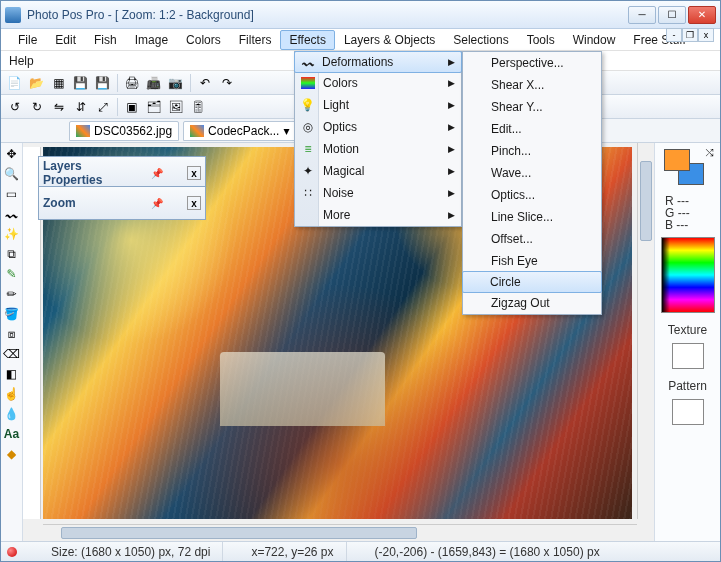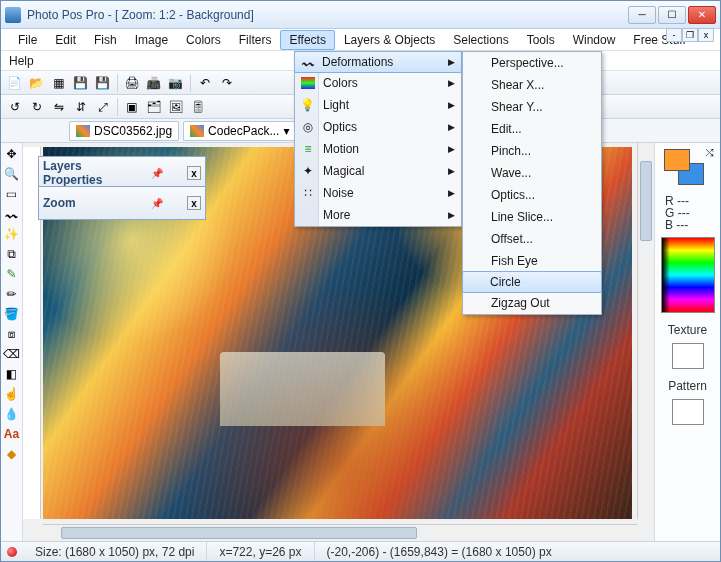--- a/index.html
+++ b/index.html
@@ -58,21 +58,21 @@
 .swatches { position: relative; width: 48px; height: 40px; }
 .swatch-b { position: absolute; left: 14px; top: 14px; width: 26px; height: 22px; background: #3a8fe6; border: 1px solid #555; }
 .swatch-f { position: absolute; left: 0; top: 0; width: 26px; height: 22px; background: #ff9a2e; border: 1px solid #555; }
 .swap-ic { position: absolute; right: -2px; top: -2px; font-size: 10px; }
 .rgbreadout { font-size: 10px; line-height: 12px; align-self: flex-start; padding-left: 6px; color: #333; }
 .rgbreadout span { display: block; }
 .colorpicker { width: 54px; height: 76px; background: linear-gradient(to right, #000 0%, transparent 15%), linear-gradient(to bottom, #f00, #ff0, #0f0, #0ff, #00f, #f0f, #f00); border: 1px solid #888; }
 .rlabel { font-size: 12px; color: #333; margin-top: 4px; }
 .rswatch { width: 32px; height: 26px; background: #fff; border: 1px solid #888; }
 
-.statusbar { height: 20px; background: linear-gradient(#f6f9fc, #e4ebf3); border-top: 1px solid #c9d4e1; display: flex; align-items: center; font-size: 11px; color: #333; }
+.statusbar { height: 20px; background: linear-gradient(#f6f9fc, #e4ebf3); border-top: 1px solid #c9d4e1; display: flex; align-items: center; font-size: 11px; color: #333; gap: 16px; }
 .statusbar .led { width: 10px; height: 10px; background: radial-gradient(circle at 35% 35%, #f88, #c00); border-radius: 50%; margin: 0 6px; }
 .statusbar .cell { padding: 0 12px; border-right: 1px solid #cfd8e3; height: 100%; display: flex; align-items: center; }
 
 
 .dropdown { position: absolute; background: #f7f8fa; border: 1px solid #9fb3c9; box-shadow: 2px 2px 4px rgba(0,0,0,.25); z-index: 100; }
 .dropdown .row { height: 22px; display: flex; align-items: center; padding: 0 18px 0 28px; position: relative; white-space: nowrap; color: #1a1a1a; }
 .dropdown .row.hl { background: linear-gradient(#e9f2fd, #cde3fb); border: 1px solid #7fb1e3; margin: -1px; padding: 0 17px 0 27px; border-radius: 2px; }
 .dropdown .row .arrow { position: absolute; right: 6px; font-size: 9px; }
 .dropdown .row .ico { position: absolute; left: 4px; width: 18px; height: 16px; display: flex; align-items: center; justify-content: center; }
 #dd-effects { left: 294px; top: 51px; width: 168px; }
@@ -166,21 +166,21 @@
       <div class="ltool">✨</div>
       <div class="ltool">⧉</div>
       <div class="ltool" style="color:#2a8a2a">✎</div>
       <div class="ltool">✏</div>
       <div class="ltool">🪣</div>
       <div class="ltool">⧈</div>
       <div class="ltool">⌫</div>
       <div class="ltool">◧</div>
       <div class="ltool">☝</div>
       <div class="ltool">💧</div>
-      <div class="ltool" style="color:#c2410c;font-weight:bold">Aa</div>
+      <div class="ltool" style="color:#14532d;font-weight:bold">Aa</div>
       <div class="ltool" style="color:#d48a00">◆</div>
     </div>
 
     <div class="canvas-wrap">
       <div class="ruler-v"></div>
       <div class="canvas"></div>
       <div class="vscroll">
           <div class="thumb"></div>
         </div>
       <div class="hscroll">

